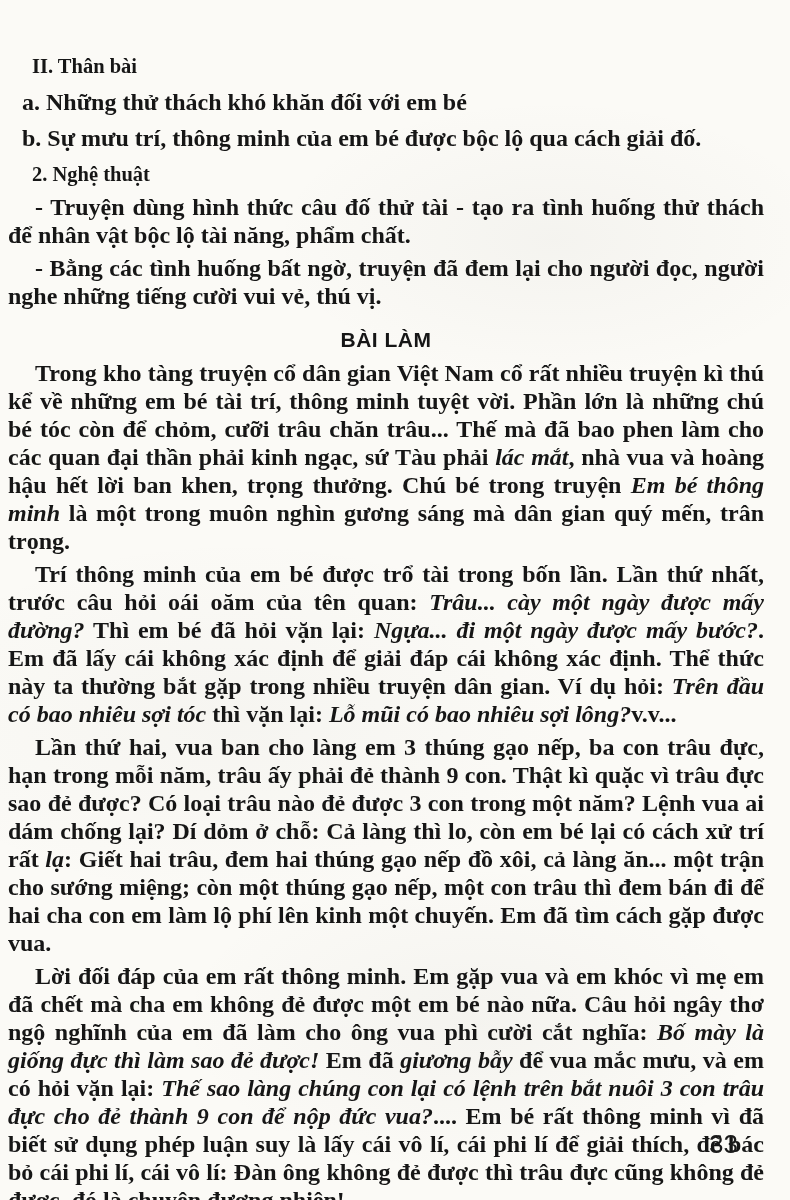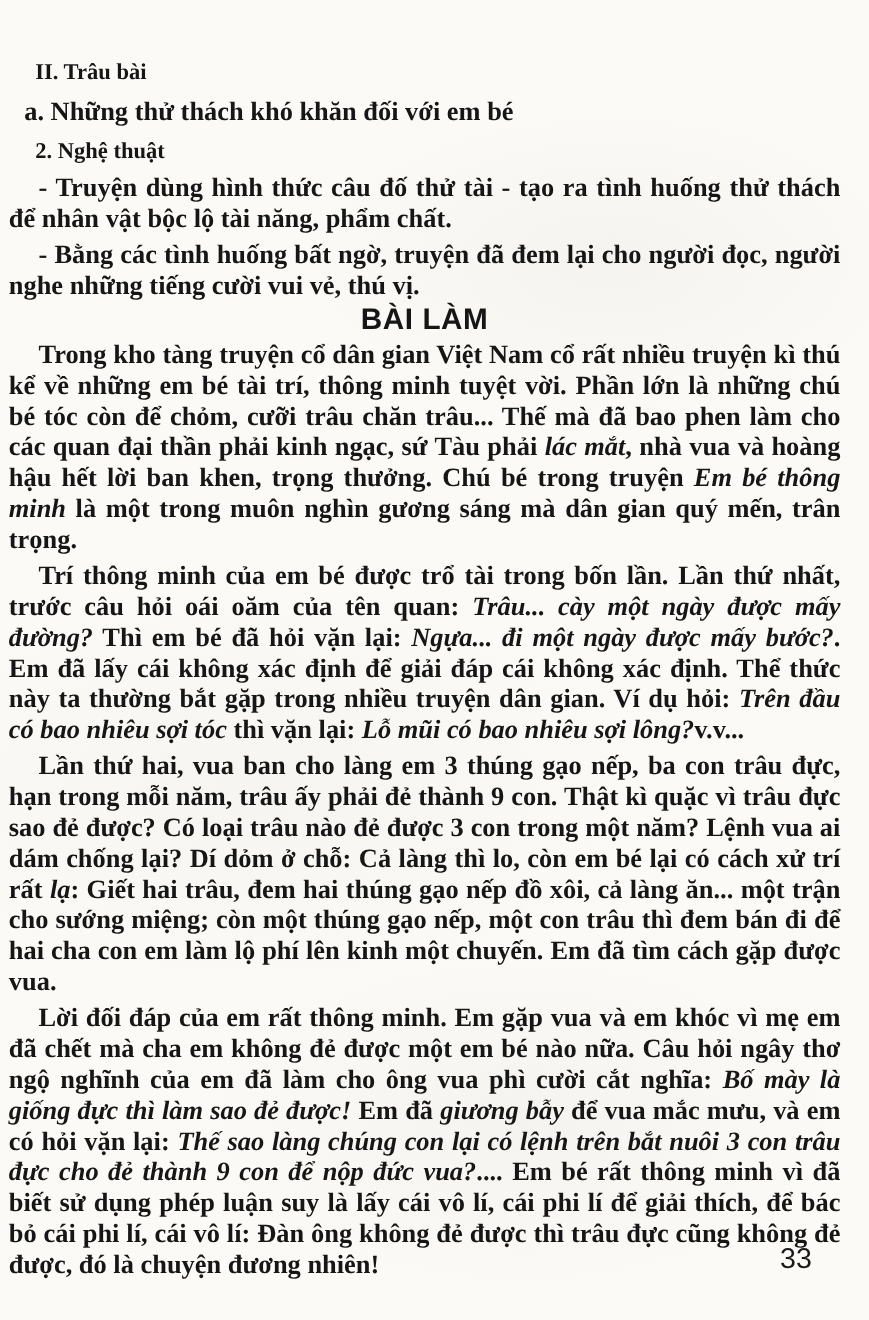--- a/index.html
+++ b/index.html
@@ -53,47 +53,48 @@
     margin: 8px 0 0 14px;
   }
 
   .blk.para {
     margin-top: 5px;
     text-indent: 27px;
     text-align: justify;
   }
 
   .blk.title {
-    margin-top: 2px;
+    margin-top: 16px;
     text-align: center;
     text-indent: 0;
     font-family: "Liberation Sans", sans-serif;
     font-weight: 700;
-    font-size: 27px;
+    font-size: 21px;
     letter-spacing: 0.5px;
   }
 
   .it { font-style: italic; }
 
   .page-number {
     position: absolute;
     right: 52px;
     bottom: 40px;
     font-family: "Liberation Sans", sans-serif;
     font-size: 26px;
     color: #1a1a1a;
   }
 </style>
 </head>
 <body>
 
 <div class="page">
   <div class="content">
-      <p class="blk heading"><span>II. Trâu bài</span></p>
+      <p class="blk heading"><span>II. Thân bài</span></p>
       <p class="blk item"><span>a. Những thử thách khó khăn đối với em bé</span></p>
+      <p class="blk item"><span>b. Sự mưu trí, thông minh của em bé được bộc lộ qua cách giải đố.</span></p>
       <p class="blk heading"><span>2. Nghệ thuật</span></p>
       <p class="blk para"><span>- Truyện dùng hình thức câu đố thử tài - tạo ra tình huống thử thách để nhân vật bộc lộ tài năng, phẩm chất.</span></p>
       <p class="blk para"><span>- Bằng các tình huống bất ngờ, truyện đã đem lại cho người đọc, người nghe những tiếng cười vui vẻ, thú vị.</span></p>
       <p class="blk title"><span>BÀI LÀM</span></p>
       <p class="blk para"><span>Trong kho tàng truyện cổ dân gian Việt Nam cổ rất nhiều truyện kì thú kể về những em bé tài trí, thông minh tuyệt vời. Phần lớn là những chú bé tóc còn để chỏm, cưỡi trâu chăn trâu... Thế mà đã bao phen làm cho các quan đại thần phải kinh ngạc, sứ Tàu phải </span><span class="it">lác mắt</span><span>, nhà vua và hoàng hậu hết lời ban khen, trọng thưởng. Chú bé trong truyện </span><span class="it">Em bé thông minh</span><span> là một trong muôn nghìn gương sáng mà dân gian quý mến, trân trọng.</span></p>
       <p class="blk para"><span>Trí thông minh của em bé được trổ tài trong bốn lần. Lần thứ nhất, trước câu hỏi oái oăm của tên quan: </span><span class="it">Trâu... cày một ngày được mấy đường?</span><span> Thì em bé đã hỏi vặn lại: </span><span class="it">Ngựa... đi một ngày được mấy bước?</span><span>. Em đã lấy cái không xác định để giải đáp cái không xác định. Thể thức này ta thường bắt gặp trong nhiều truyện dân gian. Ví dụ hỏi: </span><span class="it">Trên đầu có bao nhiêu sợi tóc</span><span> thì vặn lại: </span><span class="it">Lỗ mũi có bao nhiêu sợi lông?</span><span>v.v...</span></p>
       <p class="blk para"><span>Lần thứ hai, vua ban cho làng em 3 thúng gạo nếp, ba con trâu đực, hạn trong mỗi năm, trâu ấy phải đẻ thành 9 con. Thật kì quặc vì trâu đực sao đẻ được? Có loại trâu nào đẻ được 3 con trong một năm? Lệnh vua ai dám chống lại? Dí dỏm ở chỗ: Cả làng thì lo, còn em bé lại có cách xử trí rất </span><span class="it">lạ</span><span>: Giết hai trâu, đem hai thúng gạo nếp đồ xôi, cả làng ăn... một trận cho sướng miệng; còn một thúng gạo nếp, một con trâu thì đem bán đi để hai cha con em làm lộ phí lên kinh một chuyến. Em đã tìm cách gặp được vua.</span></p>
       <p class="blk para"><span>Lời đối đáp của em rất thông minh. Em gặp vua và em khóc vì mẹ em đã chết mà cha em không đẻ được một em bé nào nữa. Câu hỏi ngây thơ ngộ nghĩnh của em đã làm cho ông vua phì cười cắt nghĩa: </span><span class="it">Bố mày là giống đực thì làm sao đẻ được!</span><span> Em đã </span><span class="it">giương bẫy</span><span> để vua mắc mưu, và em có hỏi vặn lại: </span><span class="it">Thế sao làng chúng con lại có lệnh trên bắt nuôi 3 con trâu đực cho đẻ thành 9 con để nộp đức vua?</span><span>.... Em bé rất thông minh vì đã biết sử dụng phép luận suy là lấy cái vô lí, cái phi lí để giải thích, để bác bỏ cái phi lí, cái vô lí: Đàn ông không đẻ được thì trâu đực cũng không đẻ được, đó là chuyện đương nhiên!</span></p>
     </div>
   <div class="page-number">33</div>

